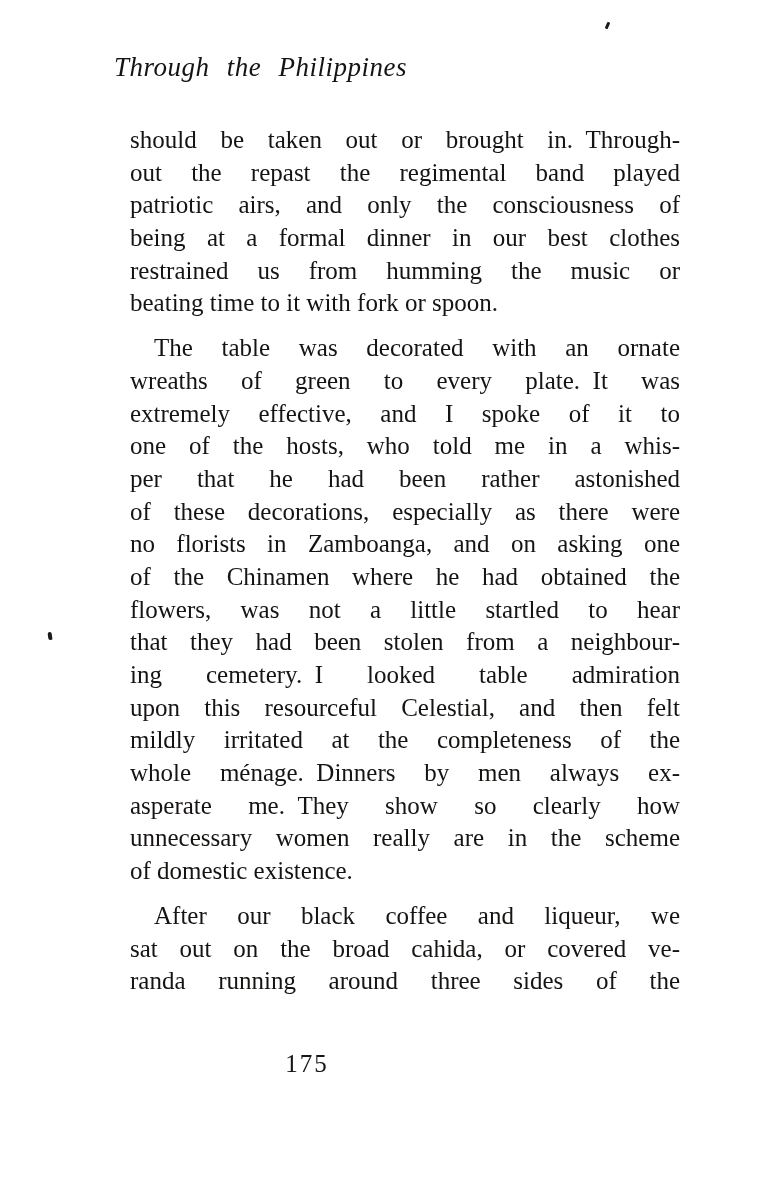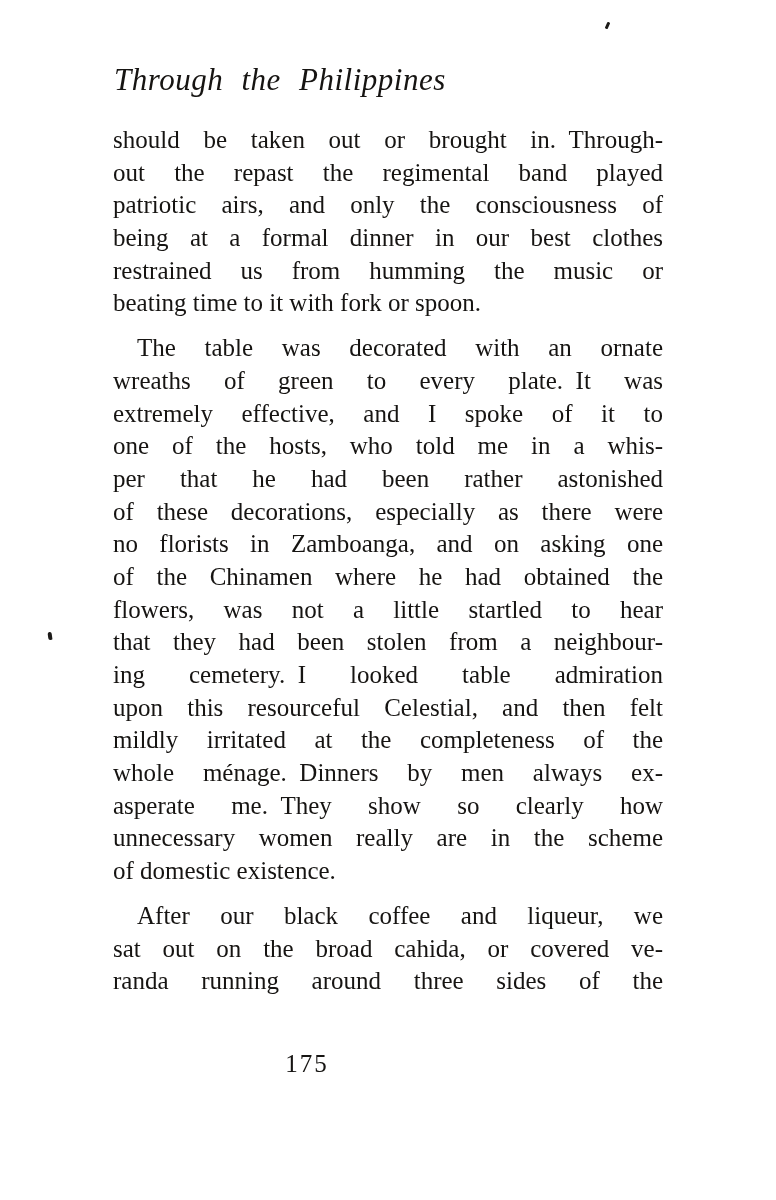--- a/index.html
+++ b/index.html
@@ -9,30 +9,30 @@
     width: 776px;
     height: 1200px;
     background: #ffffff;
     overflow: hidden;
     font-family: "Liberation Serif", "DejaVu Serif", serif;
     color: #161412;
   }
   .running-head {
     position: absolute;
     left: 114px;
-    top: 62px;
+    top: 52px;
     font-style: italic;
-    font-size: 31px;
+    font-size: 27px;
     letter-spacing: 0.5px;
     word-spacing: 10px;
     color: #161412;
   }
   .body-text {
     position: absolute;
-    left: 113px;
+    left: 130px;
     top: 124px;
     width: 550px;
     font-size: 25px;
   }
   .line {
     height: 32.7px;
     line-height: 32.7px;
     text-align: justify;
     text-align-last: left;
     text-justify: inter-word;

